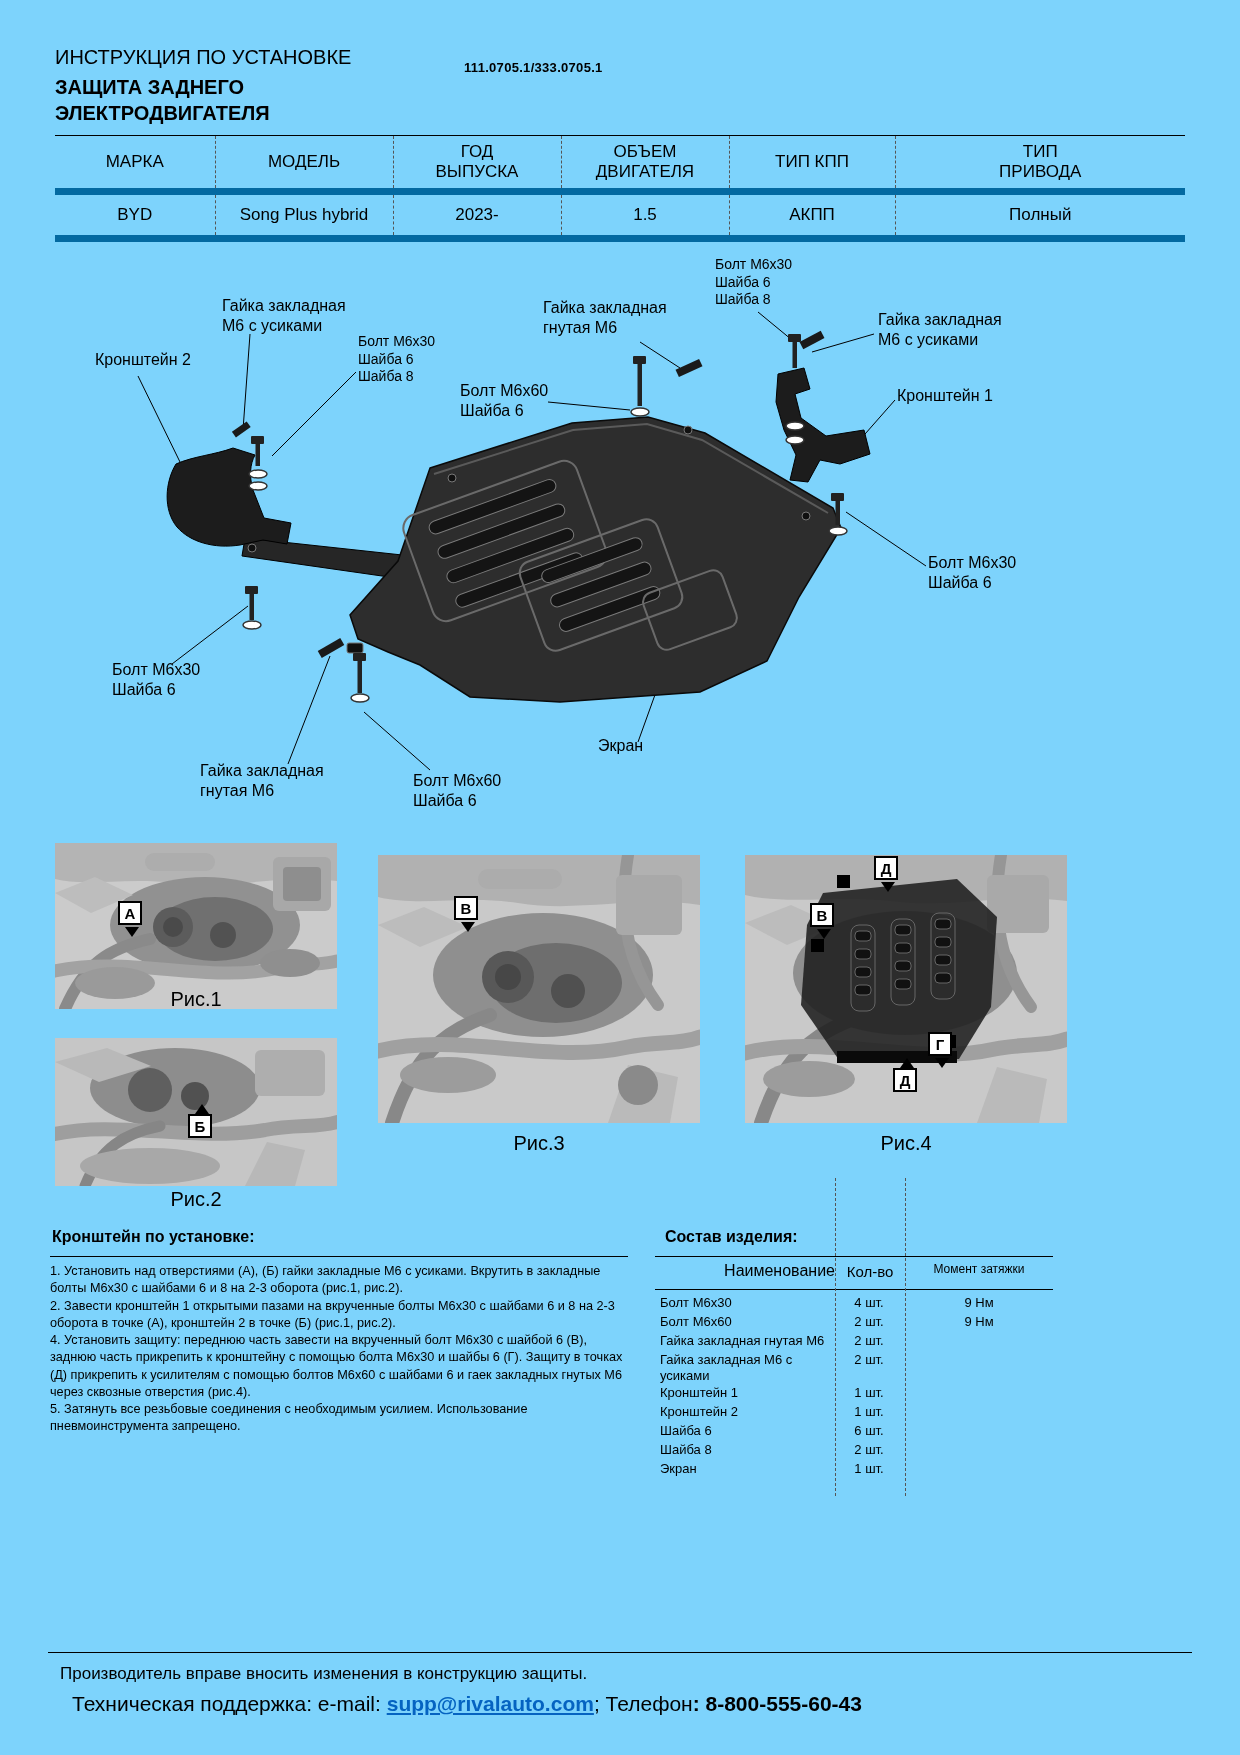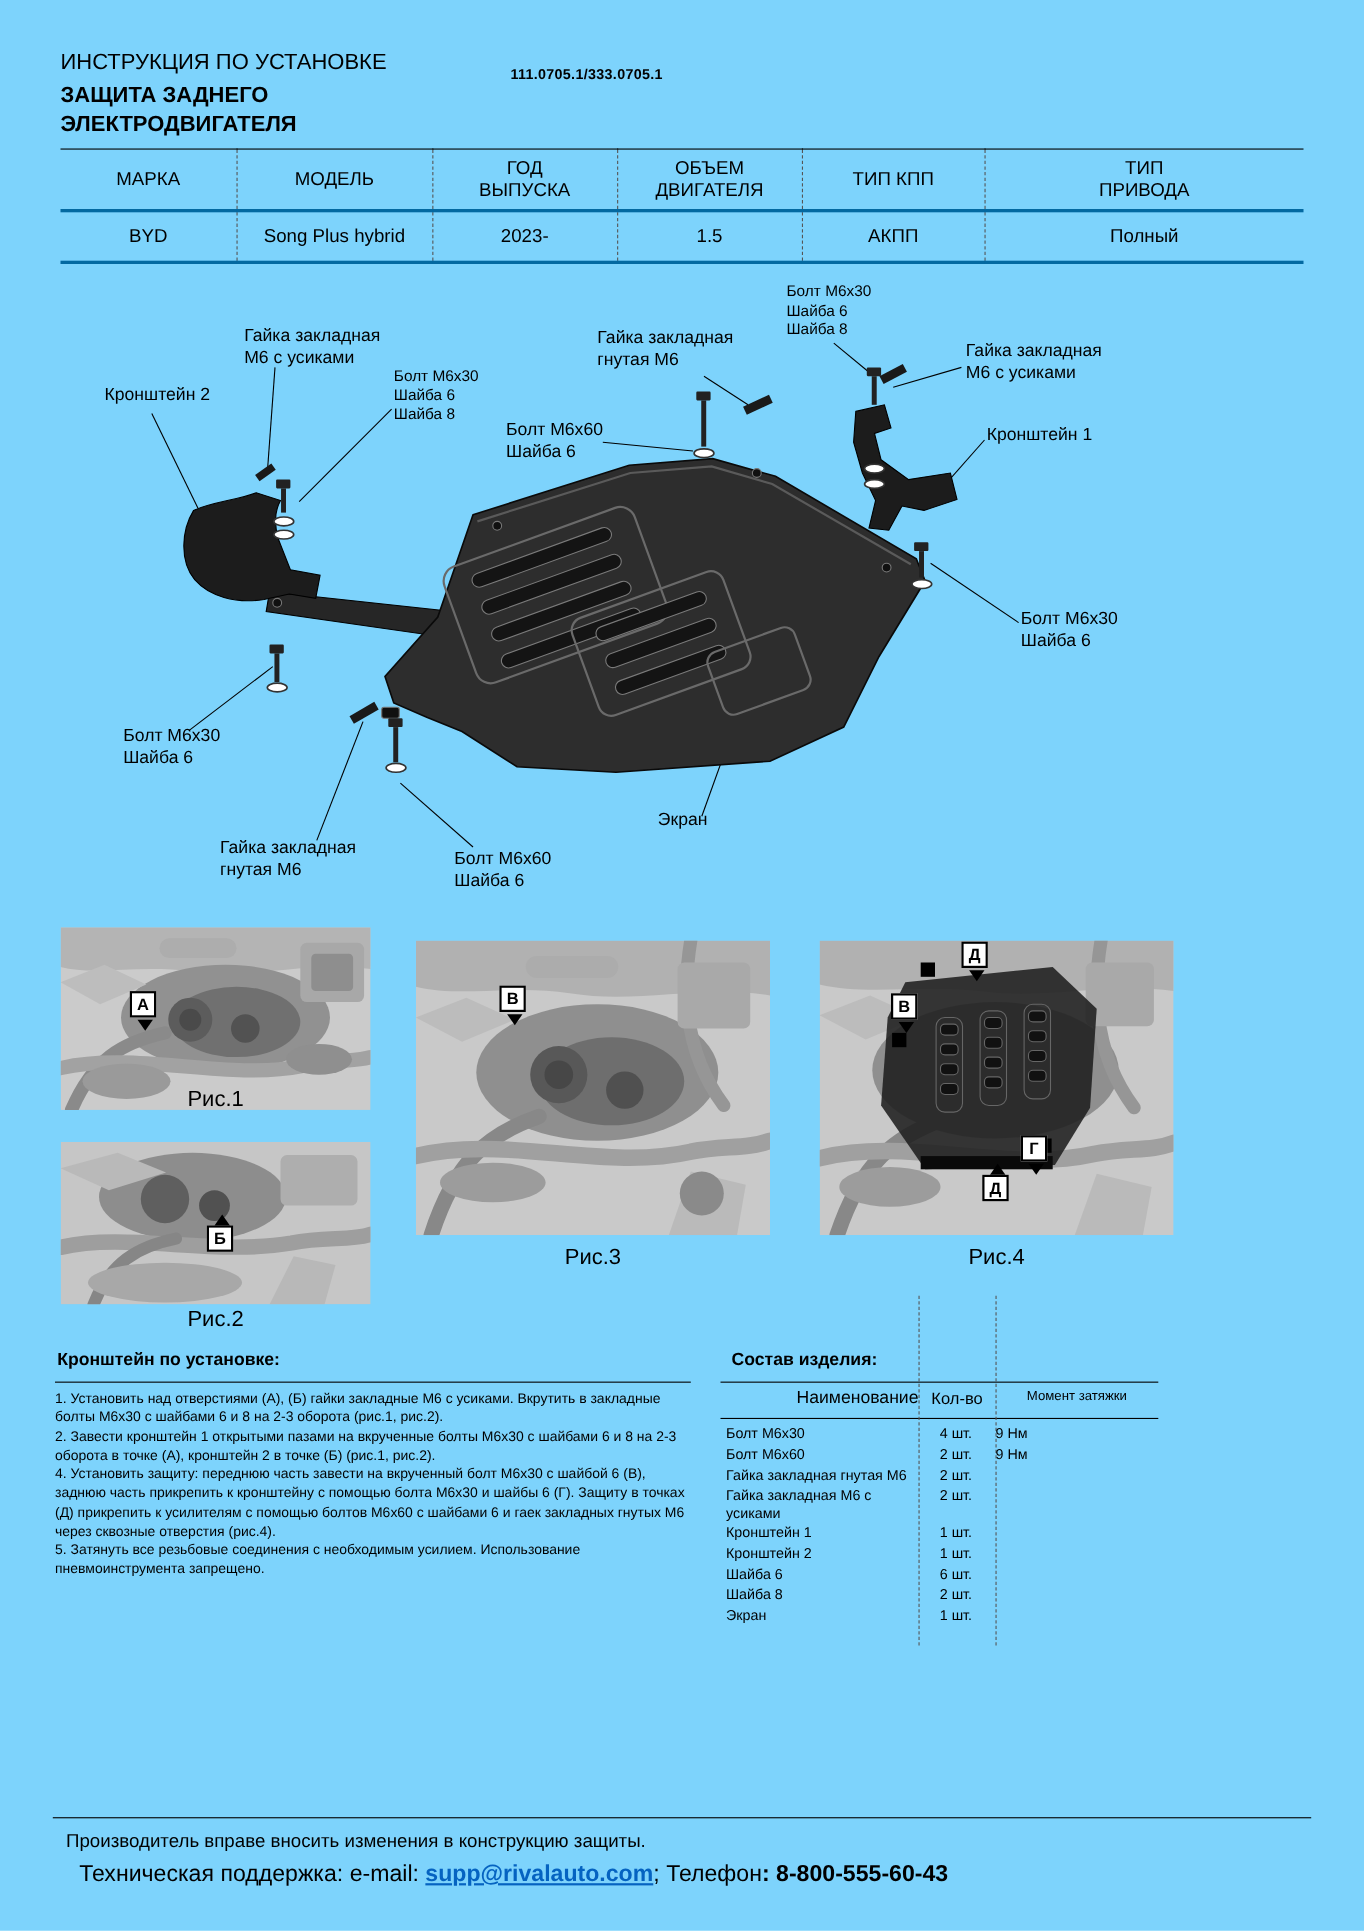--- a/index.html
+++ b/index.html
@@ -4,21 +4,21 @@
 <style>
   * { box-sizing: border-box; }
   body { margin:0; background:#fff; font-family:"Liberation Sans","DejaVu Sans",sans-serif; color:#000; }
   .page { position:relative; width:1240px; height:1755px; background:#7dd3fc; overflow:hidden; }
 
   .hdr-doc-type { position:absolute; left:55px; top:46px; font-size:20px; }
   .hdr-title { position:absolute; left:55px; top:74px; font-size:20px; font-weight:bold; line-height:1.3; white-space:pre-line; }
   .hdr-part { position:absolute; left:445px; top:60px; font-size:13px; font-weight:bold; letter-spacing:.3px;margin-left:19px; }
 
   table.spec { position:absolute; left:55px; top:135px; width:1130px; border-collapse:collapse; table-layout:fixed; border-top:1px solid #000; }
-  table.spec tr { border-bottom:3px solid #0369a1; }
+  table.spec tr { border-bottom:7px solid #0369a1; }
   table.spec th, table.spec td { border-left:1px dashed #555; font-weight:normal; text-align:center; font-size:17px; white-space:pre-line; padding:0 4px; }
   table.spec th:first-child, table.spec td:first-child { border-left:none; }
   table.spec tr.h-row { height:56px; }
   table.spec tr.v-row { height:47px; }
 
   .diagram-svg { position:absolute; left:0; top:250px; width:1240px; height:575px; }
   .callout { position:absolute; font-size:16px; line-height:1.22; white-space:pre-line; }
   .callout.small { font-size:14px; line-height:1.25; }
 
   .photo { position:absolute; overflow:hidden; }
@@ -39,21 +39,21 @@
   .parts-line-mid { position:absolute; left:655px; top:1289px; width:398px; border-top:1px solid #000; }
   .parts-dash-1 { position:absolute; left:835px; top:1178px; height:318px; border-left:1px dashed #555; }
   .parts-dash-2 { position:absolute; left:905px; top:1178px; height:318px; border-left:1px dashed #555; }
   .parts-col-h1 { position:absolute; left:655px; top:1262px; width:180px; text-align:right; font-size:16px; }
   .parts-col-h2 { position:absolute; left:835px; top:1263px; width:70px; text-align:center; font-size:15px; }
   .parts-col-h3 { position:absolute; left:905px; top:1262px; width:148px; text-align:center; font-size:12px; }
   .parts-rows { position:absolute; left:655px; top:1295px; width:400px; font-size:13px; }
   .parts-row { display:flex; min-height:19px; line-height:1.25; }
   .parts-row .p-name { width:178px; padding-left:5px; }
   .parts-row .p-qty { width:72px; text-align:center; }
-  .parts-row .p-torque { width:148px; }
+  .parts-row .p-torque { width:148px; text-align:center; }
 
   .footer-rule { position:absolute; left:48px; top:1652px; width:1144px; border-top:1px solid #000; }
   .footer-l1 { position:absolute; left:60px; top:1664px; font-size:17px; }
   .footer-l2 { position:absolute; left:72px; top:1692px; font-size:21px; }
   .footer-l2 a { color:#0563c1; font-weight:bold; text-decoration:underline; }
   .footer-l2 .phone { font-weight:bold; }
 </style>
 </head>
 <body>
 

